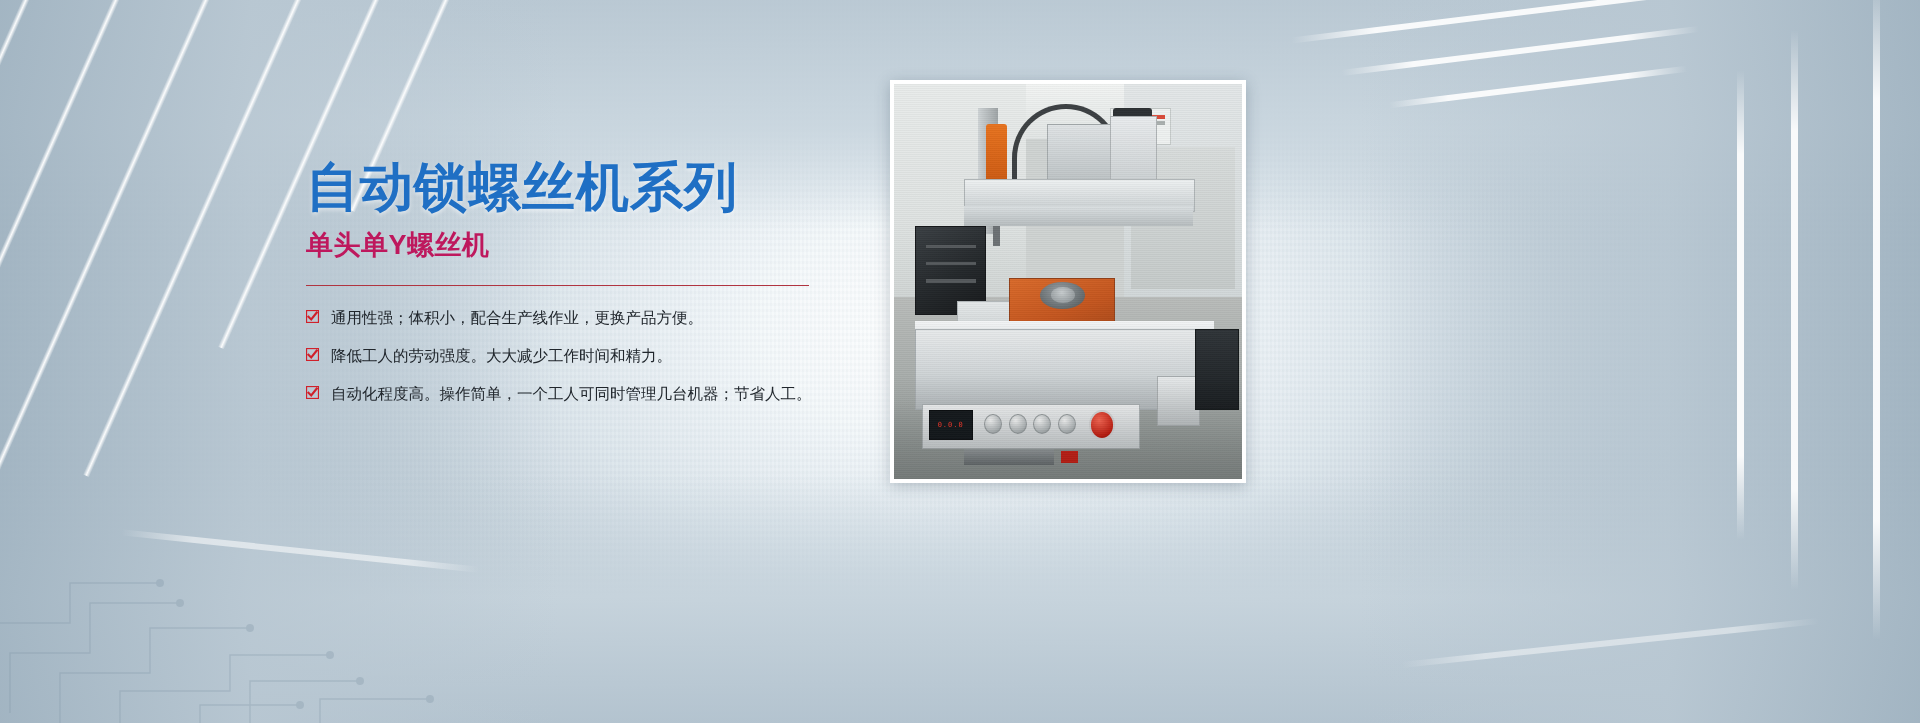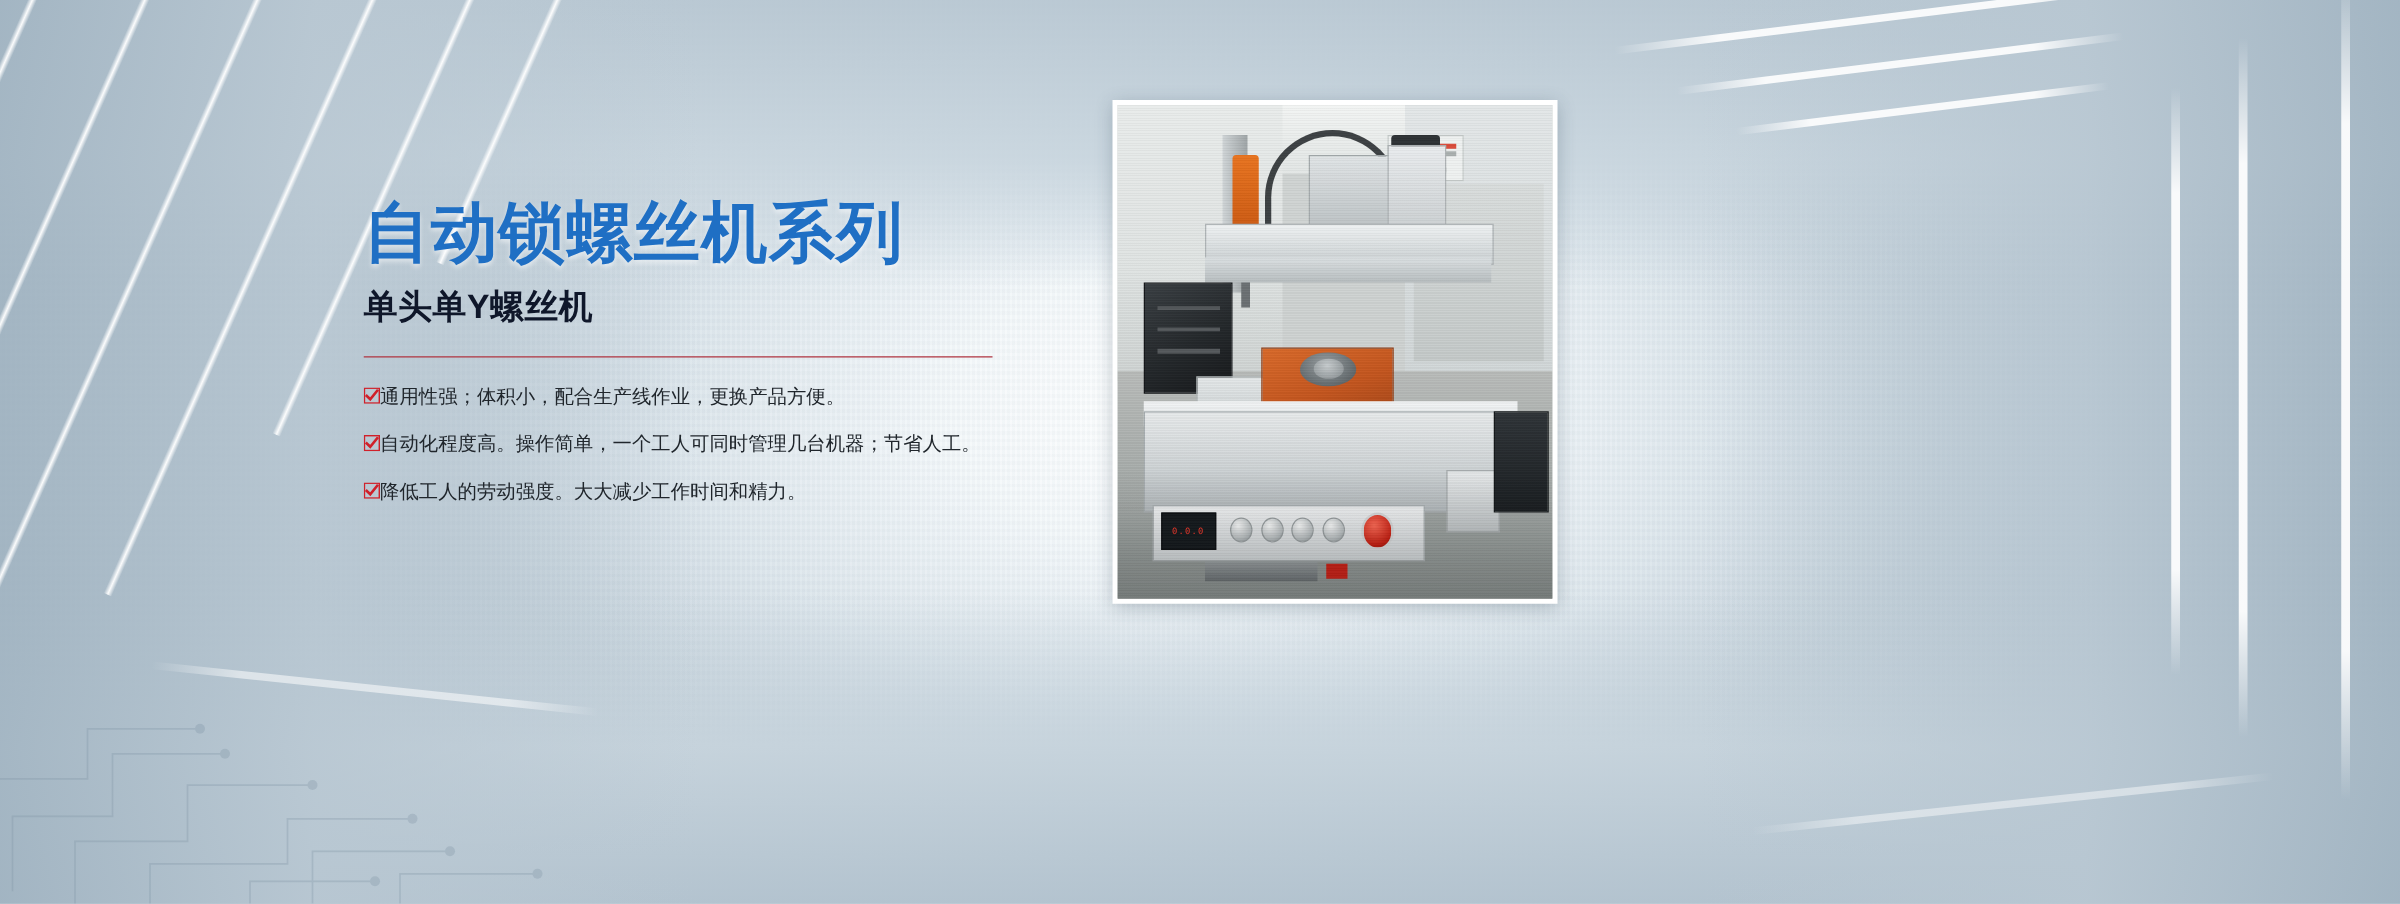--- a/index.html
+++ b/index.html
@@ -41,34 +41,34 @@
   .streak{position:absolute;background:linear-gradient(90deg,rgba(255,255,255,0) 0%,rgba(255,255,255,.95) 50%,rgba(255,255,255,0) 100%);}
   .sl{width:7px;height:1150px;top:-220px;transform-origin:top left;}
   
   .vbar{position:absolute;background:linear-gradient(180deg,rgba(255,255,255,0) 0%,rgba(255,255,255,.92) 18%,rgba(255,255,255,.92) 82%,rgba(255,255,255,0) 100%);width:7px;}
   .hbar{position:absolute;background:linear-gradient(90deg,rgba(255,255,255,0) 0%,rgba(255,255,255,.9) 20%,rgba(255,255,255,.9) 80%,rgba(255,255,255,0) 100%);height:6px;}
 
   
   .circuit{position:absolute;left:0;bottom:0;width:760px;height:300px;opacity:.30;}
 
   
-  .content{position:absolute;left:291px;top:160px;width:600px;}
+  .content{position:absolute;left:306px;top:160px;width:600px;}
   .title{
     font-size:53px;line-height:1.0;font-weight:700;color:#1f6fc4;
     letter-spacing:1px;margin:0 0 14px 0;
     text-shadow:0 2px 4px rgba(255,255,255,.55);
     white-space:nowrap;
   }
   .subtitle{
-    font-size:27px;font-weight:600;color:#0f172a;margin:0 0 22px 0;letter-spacing:.5px;
+    font-size:27px;font-weight:600;color:#be185d;margin:0 0 22px 0;letter-spacing:.5px;
   }
   .divider{width:503px;height:1px;background:#b03440;margin:0 0 22px 0;}
   .bullets{list-style:none;margin:0;padding:0;}
   .bullet{
-    display:flex;align-items:flex-start;
+    display:flex;align-items:flex-start;gap:12px;
     font-size:15.5px;color:#20262c;margin-bottom:18px;line-height:1.3;white-space:nowrap;
   }
   .chk{flex:0 0 auto;width:13px;height:13px;margin-top:2px;display:block;}
   .btext{display:block;}
 
   
   .photo-frame{
     position:absolute;left:890px;top:80px;width:356px;height:403px;
     background:#ffffff;padding:4px;box-sizing:border-box;
     box-shadow:0 3px 14px rgba(40,60,80,.28);
@@ -221,28 +221,28 @@
           <rect x="0.7" y="0.7" width="14.6" height="14.6" fill="none" stroke="#d0202a" stroke-width="1.4"></rect>
           <path d="M3 8.3 L6.4 11.6 L13.2 3.2" fill="none" stroke="#d0202a" stroke-width="2.6" stroke-linecap="square"></path>
         </svg>
         <span class="btext">通用性强；体积小，配合生产线作业，更换产品方便。</span>
       </li>
       <li class="bullet">
         <svg class="chk" viewBox="0 0 16 16">
           <rect x="0.7" y="0.7" width="14.6" height="14.6" fill="none" stroke="#d0202a" stroke-width="1.4"></rect>
           <path d="M3 8.3 L6.4 11.6 L13.2 3.2" fill="none" stroke="#d0202a" stroke-width="2.6" stroke-linecap="square"></path>
         </svg>
-        <span class="btext">自动化程度高。操作简单，一个工人可同时管理几台机器；节省人工。</span>
+        <span class="btext">降低工人的劳动强度。大大减少工作时间和精力。</span>
       </li>
       <li class="bullet">
         <svg class="chk" viewBox="0 0 16 16">
           <rect x="0.7" y="0.7" width="14.6" height="14.6" fill="none" stroke="#d0202a" stroke-width="1.4"></rect>
           <path d="M3 8.3 L6.4 11.6 L13.2 3.2" fill="none" stroke="#d0202a" stroke-width="2.6" stroke-linecap="square"></path>
         </svg>
-        <span class="btext">降低工人的劳动强度。大大减少工作时间和精力。</span>
+        <span class="btext">自动化程度高。操作简单，一个工人可同时管理几台机器；节省人工。</span>
       </li>
     </ul>
   </div>
 
   <div class="photo-frame">
     <div class="photo">
       <div class="ph-ceil"></div>
       <div class="ph-wallL"></div>
       <div class="ph-wallR"></div>
       <div class="ph-rack"></div>

